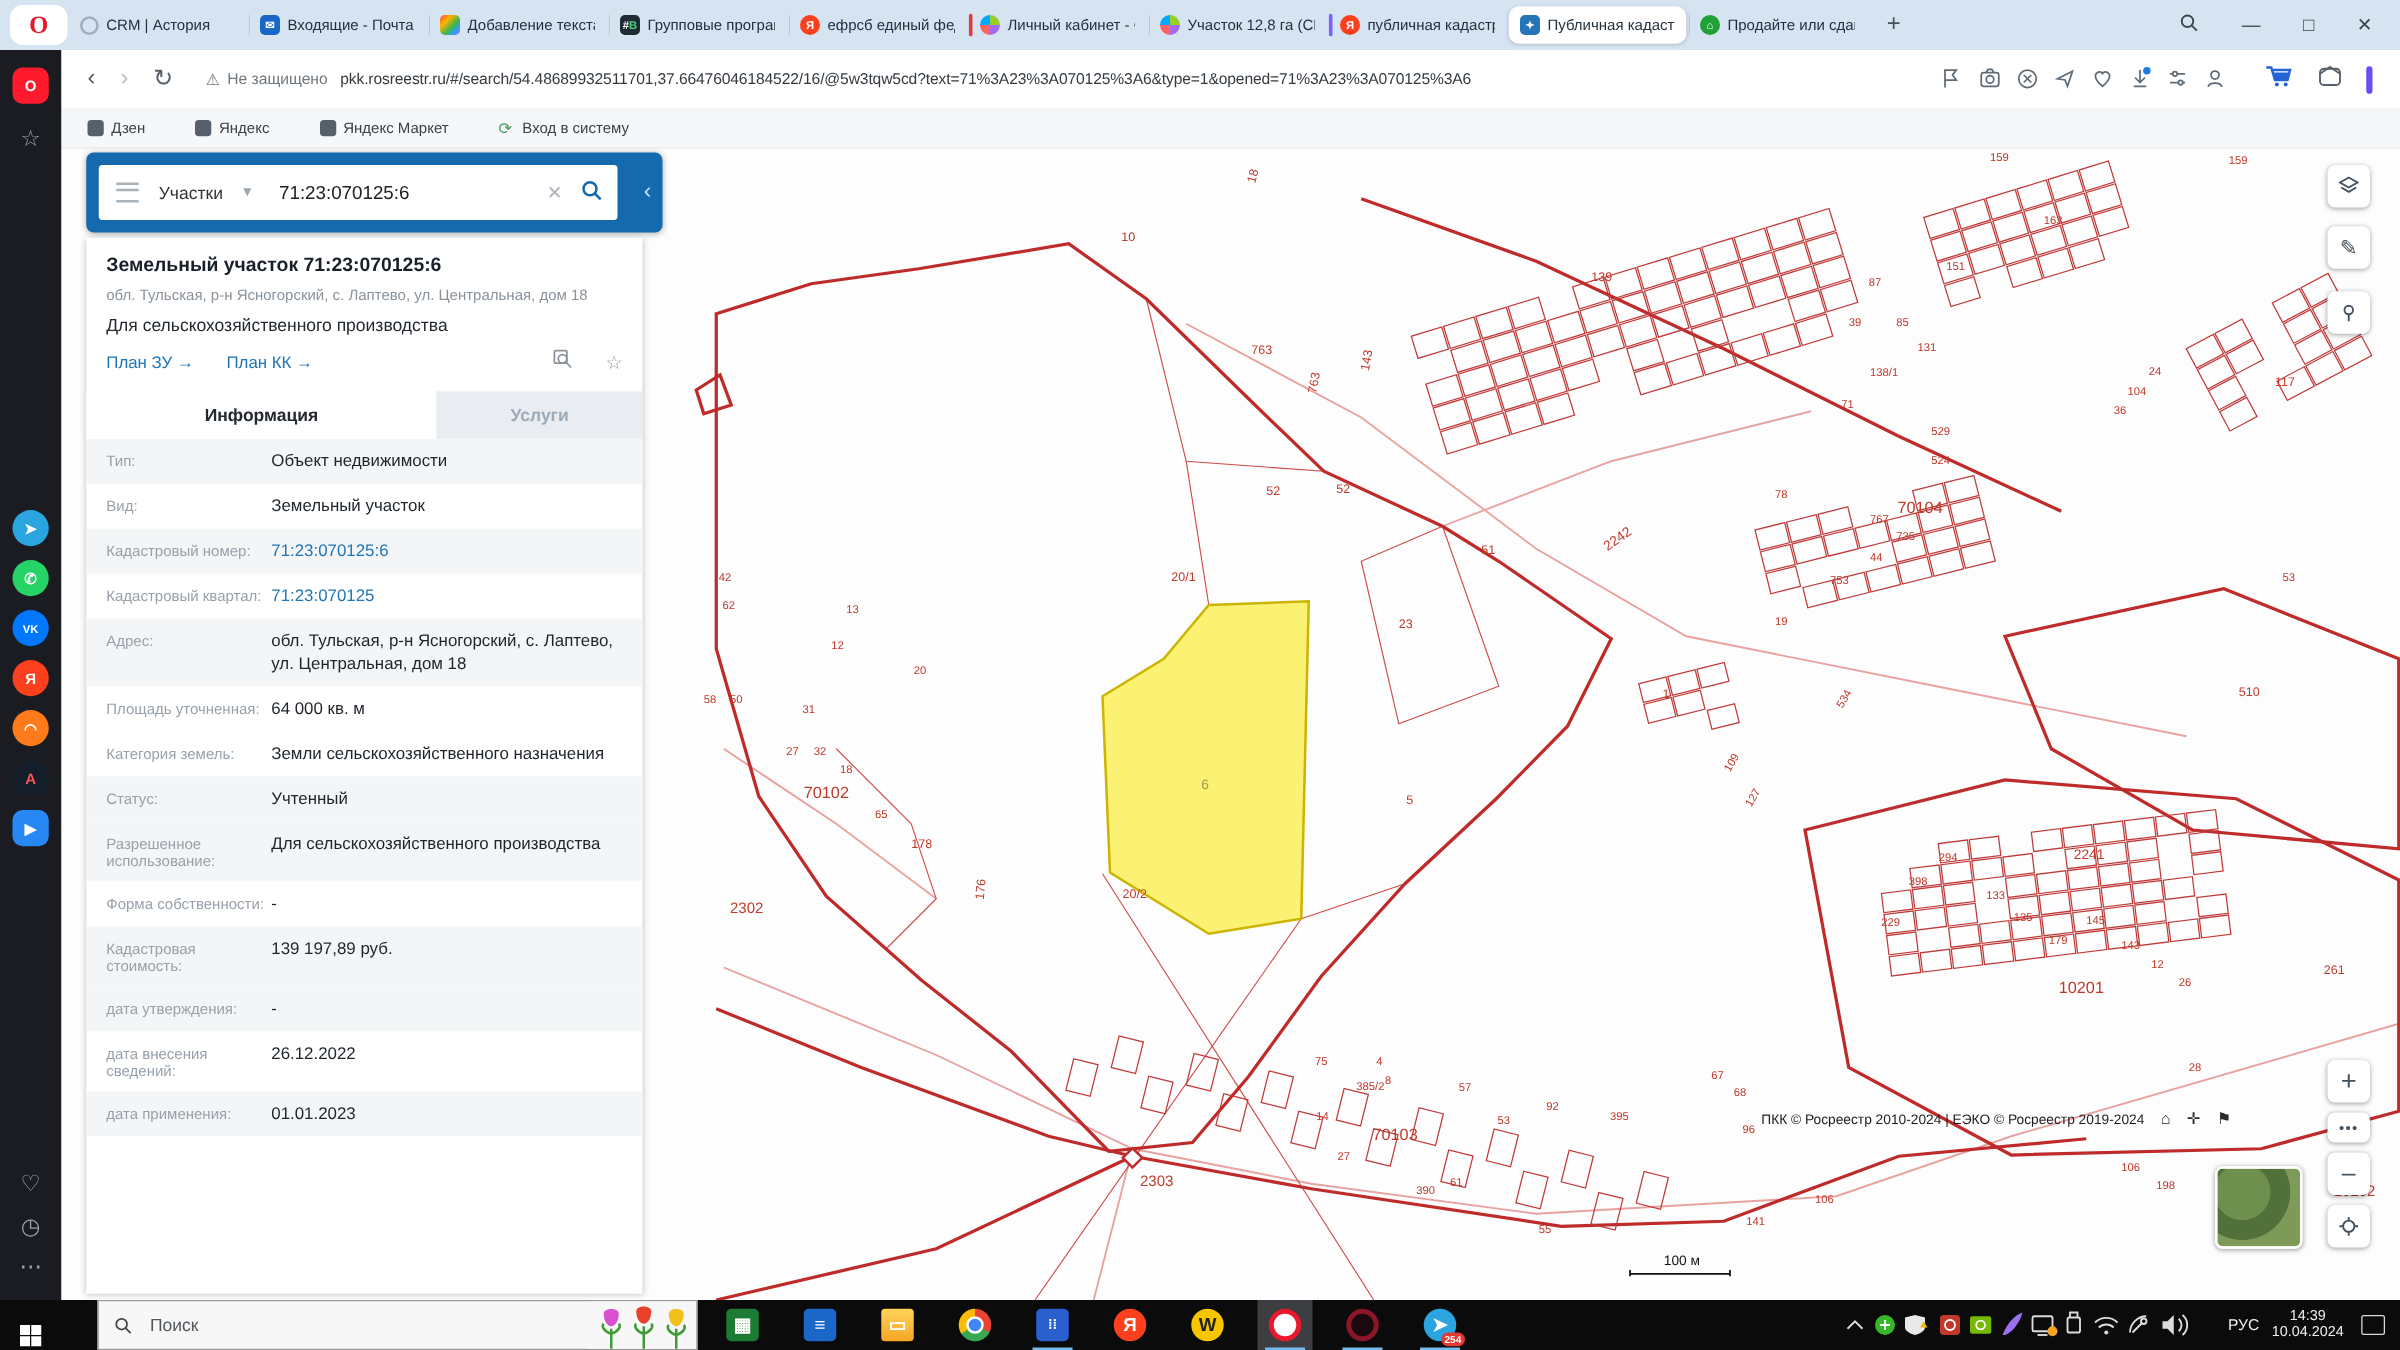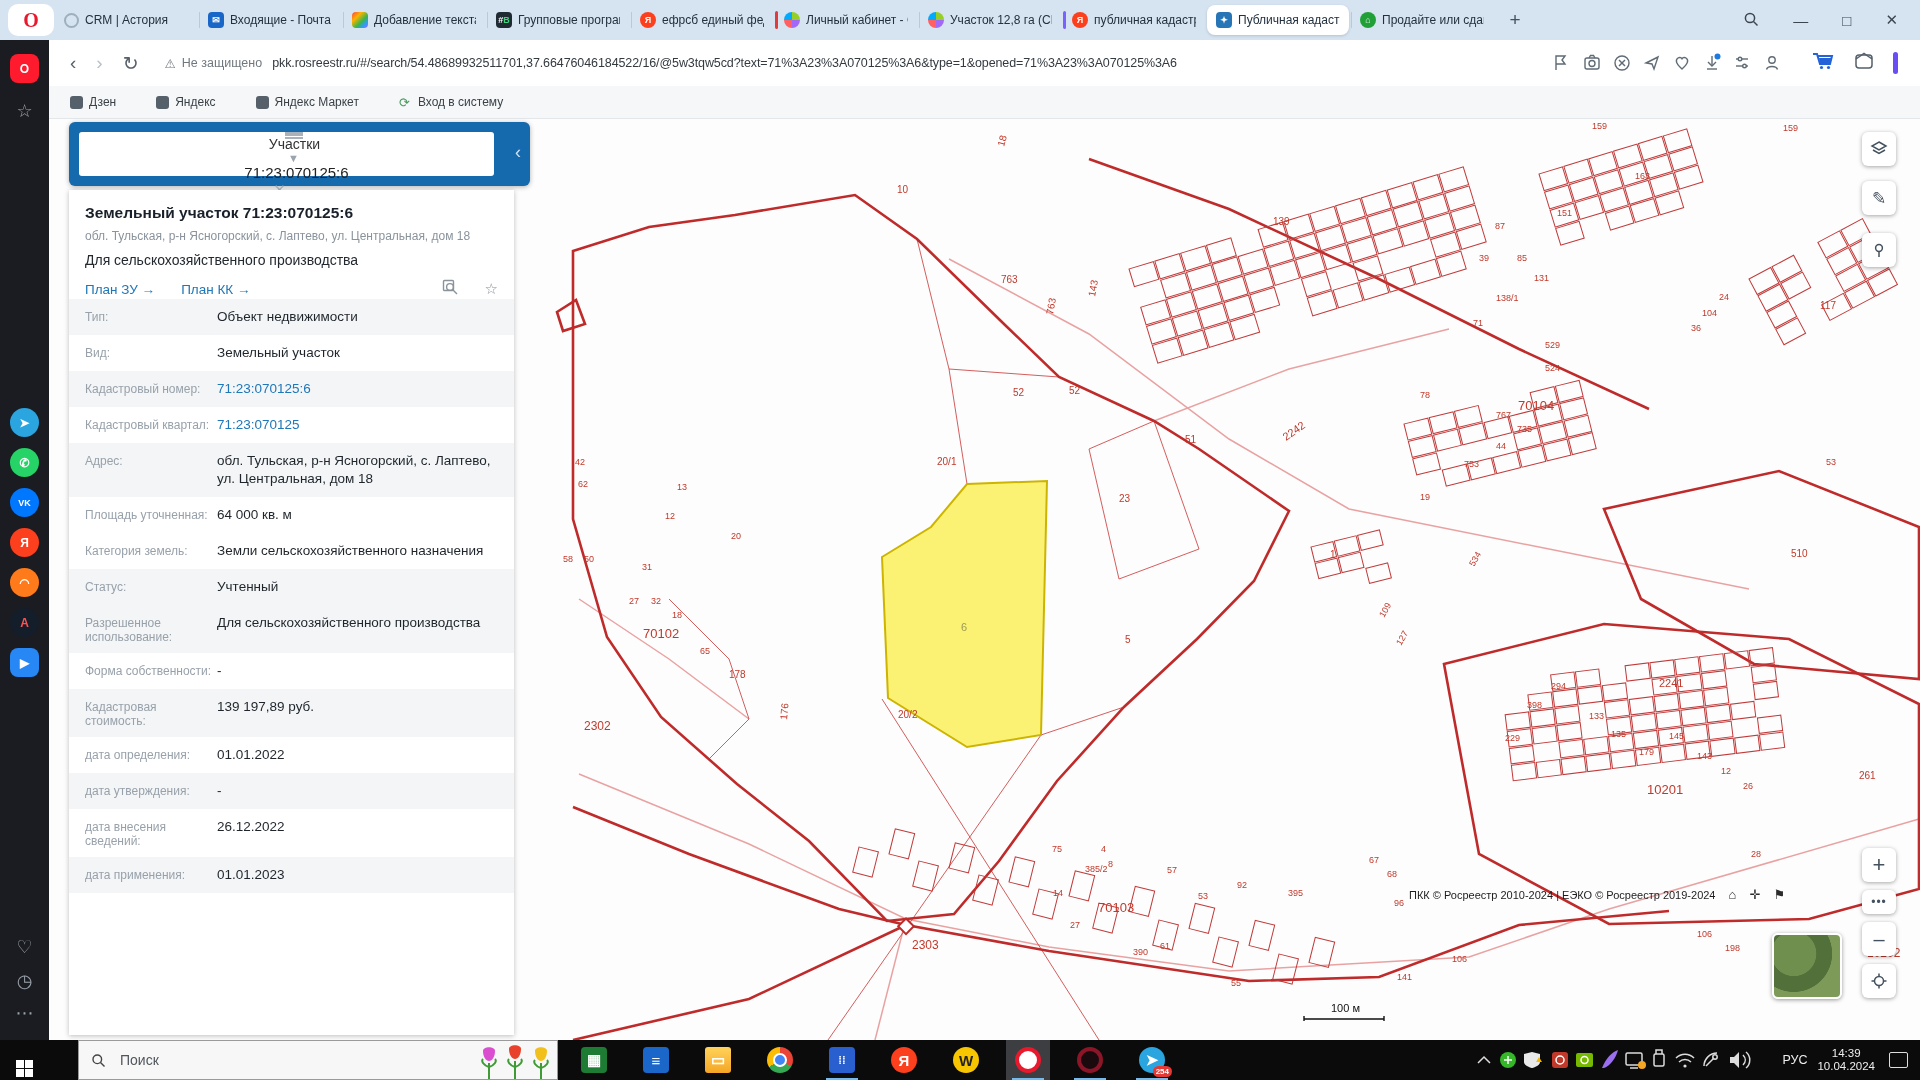--- a/index.html
+++ b/index.html
@@ -49,21 +49,21 @@
   
   .map{position:absolute;left:49px;top:119px;width:1871px;height:921px;background:#fdfdfd;z-index:1;}
   .map svg{position:absolute;left:0;top:0;}
   .attr{position:absolute;left:1409px;top:887px;font-size:11px;color:#1d1d1d;white-space:nowrap;z-index:3;}
   .attr .ic{margin-left:10px;color:#2b2b2b;font-size:13px;}
   .mapbtn{position:absolute;width:34px;height:34px;background:#fff;border-radius:6px;box-shadow:0 1px 4px rgba(0,0,0,.35);display:flex;align-items:center;justify-content:center;color:#44525f;z-index:6;font-size:17px;}
   .thumb{position:absolute;left:1772px;top:933px;width:66px;height:62px;border-radius:6px;border:2px solid #fff;box-shadow:0 1px 4px rgba(0,0,0,.4);z-index:6;
          background:radial-gradient(circle at 30% 30%,#6f8f4e 0 35%,#51703a 36% 60%,#7d9a58 61%),linear-gradient(120deg,#5d7a42,#8aa162);}
   
   .searchbox{position:absolute;left:69px;top:122px;width:461px;height:64px;background:#1569ad;border-radius:6px;z-index:5;box-shadow:0 1px 5px rgba(0,0,0,.3);}
-  .sfield{position:absolute;left:10px;top:10px;width:415px;height:44px;background:#fff;border-radius:3px;display:flex;align-items:center;flex-direction:column;}
+  .sfield{position:absolute;left:10px;top:10px;width:415px;height:44px;background:#fff;border-radius:3px;display:flex;align-items:center;}
   .burger{width:18px;height:12px;margin-left:14px;border-top:2px solid #a9b2ba;border-bottom:2px solid #a9b2ba;position:relative;}
   .burger::after{content:"";position:absolute;left:0;top:3px;width:100%;height:2px;background:#a9b2ba;}
   .cat{margin-left:16px;font-size:14px;color:#333;}
   .chev{margin-left:14px;color:#9aa4ad;font-size:11px;}
   .query{margin-left:20px;font-size:15px;color:#222;flex:1;}
   .clear{color:#aab3bb;font-size:15px;margin-right:14px;}
   .collapse{position:absolute;right:9px;top:20px;color:#cfe2f2;font-size:18px;}
   
   .card{position:absolute;left:69px;top:190px;width:445px;height:845px;background:#fff;z-index:5;box-shadow:0 1px 5px rgba(0,0,0,.25);}
   .card h1{margin:14px 16px 0;font-size:15.5px;color:#19202a;}
@@ -692,20 +692,24 @@
       <span class="spacer"></span>
       <span class="gico">
         <svg width="17" height="17" viewBox="0 0 17 17" fill="none" stroke="#8a939c" stroke-width="1.4">
             <rect x="1.5" y="1.5" width="10" height="10" rx="1"></rect>
             <circle cx="8" cy="8" r="3.4"></circle>
             <line x1="10.5" y1="10.5" x2="15" y2="15"></line>
           </svg>
       </span>
       <span class="gico">☆</span>
     </div>
+    <div class="ctabs">
+      <div class="ctab on">Информация</div>
+      <div class="ctab off">Услуги</div>
+    </div>
     <div id="rows">
         <div class="row alt">
           <span class="lbl">Тип:</span>
           <span class="val">Объект недвижимости</span>
         </div>
         <div class="row">
           <span class="lbl">Вид:</span>
           <span class="val">Земельный участок</span>
         </div>
         <div class="row alt">
@@ -736,24 +740,20 @@
           <span class="lbl">Разрешенное использование:</span>
           <span class="val">Для сельскохозяйственного производства</span>
         </div>
         <div class="row">
           <span class="lbl">Форма собственности:</span>
           <span class="val">-</span>
         </div>
         <div class="row alt">
           <span class="lbl">Кадастровая стоимость:</span>
           <span class="val">139 197,89 руб.</span>
-        </div>
-        <div class="row">
-          <span class="lbl">дата определения:</span>
-          <span class="val">01.01.2022</span>
         </div>
         <div class="row alt">
           <span class="lbl">дата утверждения:</span>
           <span class="val">-</span>
         </div>
         <div class="row">
           <span class="lbl">дата внесения сведений:</span>
           <span class="val">26.12.2022</span>
         </div>
         <div class="row alt">

